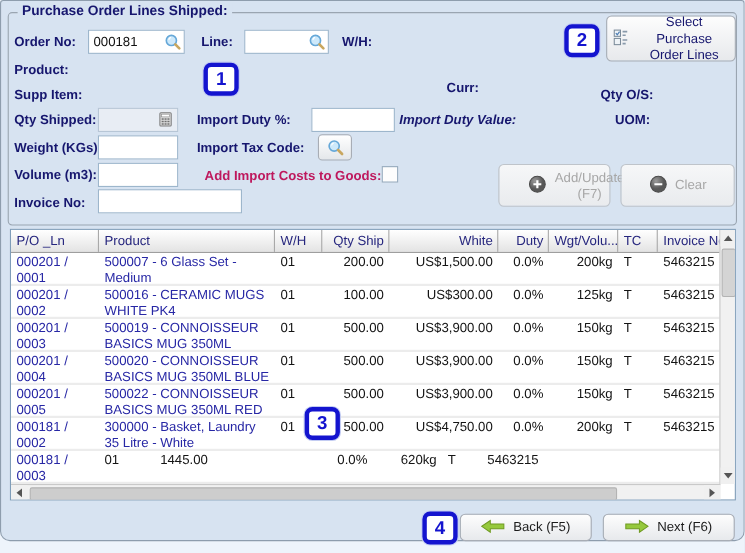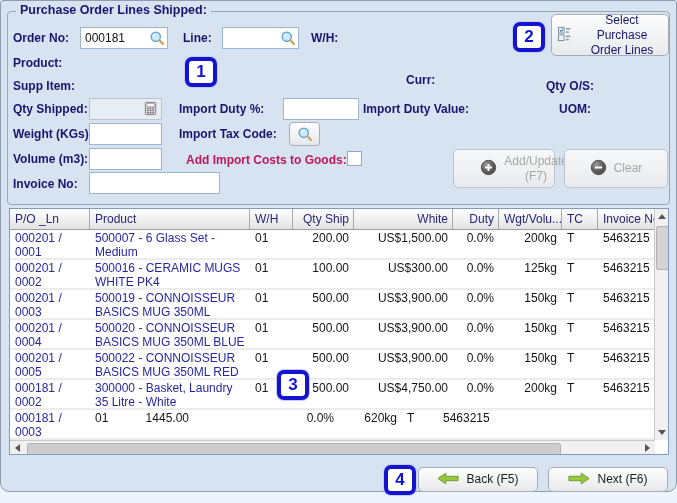--- a/index.html
+++ b/index.html
@@ -167,21 +167,21 @@
         </g>
       </svg>
     </span>
   </div>
 
   <span class="lbl" style="left:178px;top:101px;">Import Duty %:</span>
   <div class="inp" style="left:282px;top:97px;width:76px;height:22px;">
     <span class="val"></span>
   </div>
 
-  <span class="lbl" style="left:362px;top:101px;">Import Duty Value:</span>
+  <span class="lbl" style="left:362px;top:101px;font-style:italic;">Import Duty Value:</span>
   <span class="lbl" style="left:558px;top:101px;">UOM:</span>
 
   <span class="lbl" style="left:12px;top:126px;">Weight (KGs):</span>
   <div class="inp" style="left:88px;top:122px;width:73px;height:22px;">
     <span class="val"></span>
   </div>
 
   <span class="lbl" style="left:178px;top:126px;">Import Tax Code:</span>
   <div class="sqbtn" style="left:288px;top:121px;width:31px;height:24px;">
     <span style="display:block;width:16px;height:16px;">

